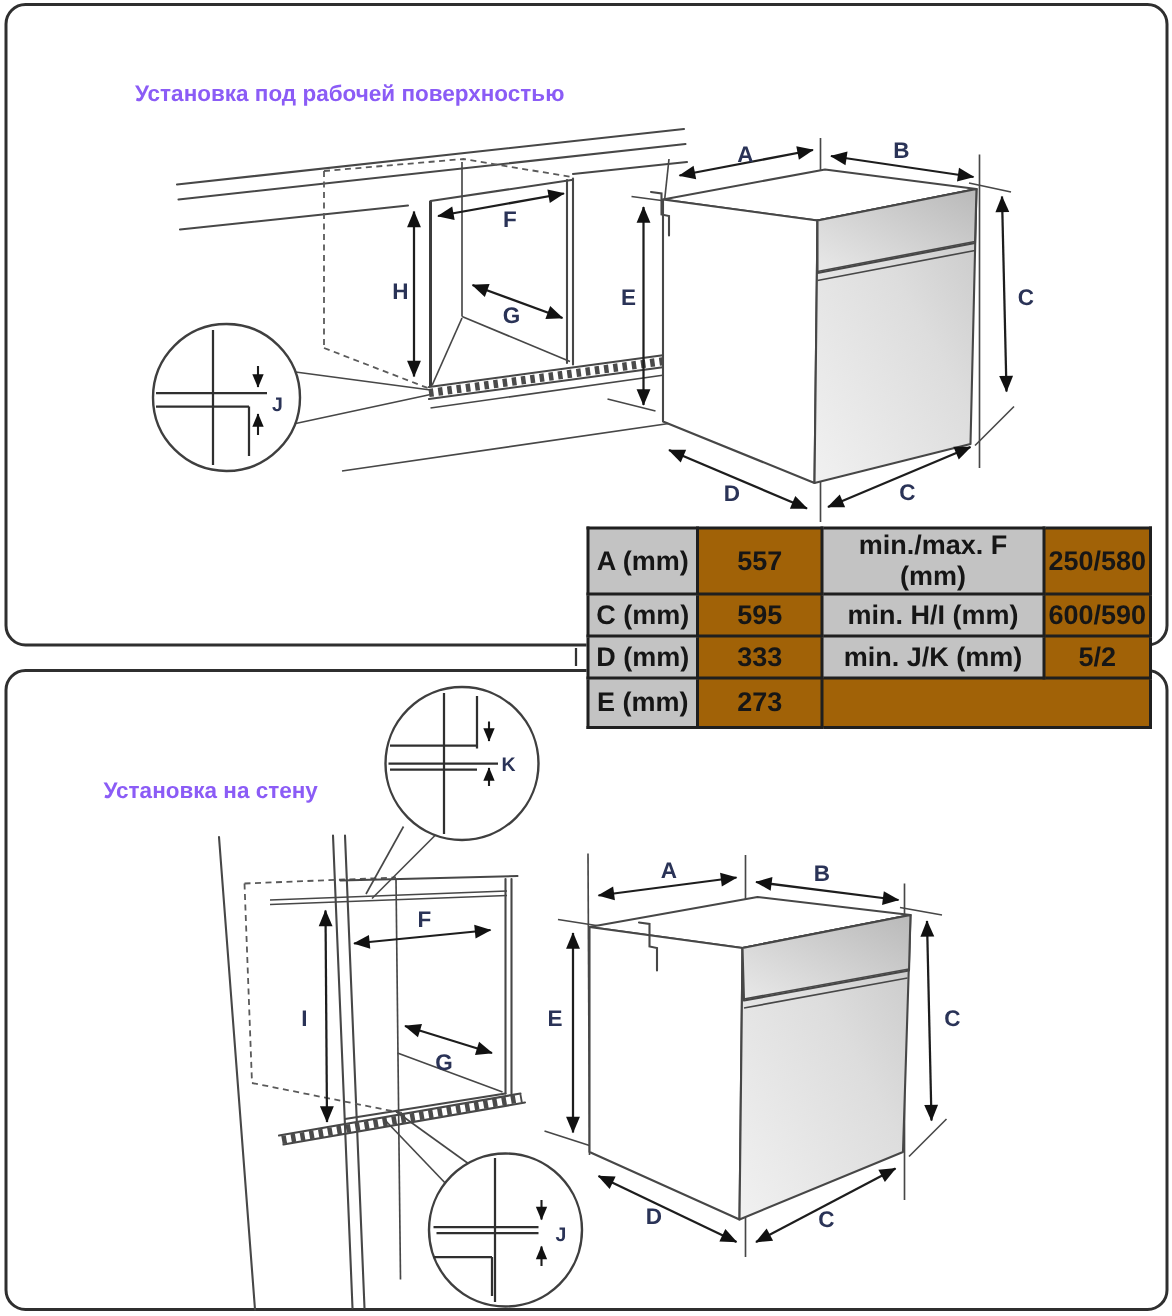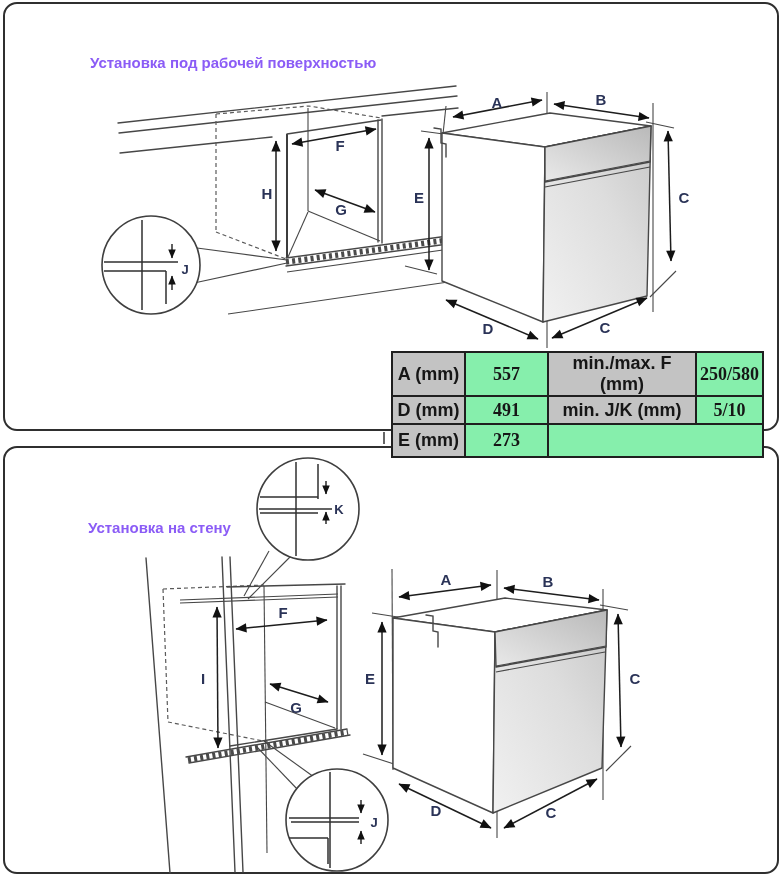--- a/index.html
+++ b/index.html
@@ -7,21 +7,21 @@
          font-family:"Liberation Sans", sans-serif; }
 
   .panel { position:absolute; border:2px solid #2f2f2f; border-radius:14px;
            box-sizing:border-box; z-index:1; background:transparent; }
   #panel1 { left:3px; top:2px;   width:776px; height:429px; }
   #panel2 { left:3px; top:446px; width:776px; height:428px; }
 
   .section-title { position:absolute; z-index:3; font-weight:bold;
                    font-size:15px; color:#8b5cf6; white-space:nowrap; }
   #title1 { left:90px; top:54px; }
-  #title2 { left:69px; top:519px;margin-left:19px; }
+  #title2 { left:69px; top:519px; }
 
   #diagram-svg { position:absolute; left:0; top:0; z-index:2; pointer-events:none; }
 
   .ln   { stroke:#474747; stroke-width:1.4; fill:none; stroke-linecap:round; }
   .ln1  { stroke:#474747; stroke-width:1.1; fill:none; }
   .ln2  { stroke:#3c3c3c; stroke-width:2;   fill:none; }
   .dash { stroke:#5a5a5a; stroke-width:1.2; fill:none; stroke-dasharray:4 3; }
   .dim  { stroke:#1d1d1d; stroke-width:1.5; fill:none;
           marker-start:url(#ah); marker-end:url(#ah); }
   .arr  { stroke:#1d1d1d; stroke-width:1.4; fill:none; marker-end:url(#ahs); }
@@ -33,21 +33,21 @@
   .cin  { stroke:#2f2f2f; stroke-width:1.5; fill:none; }
   text.lbl   { font-family:"Liberation Sans", sans-serif; font-weight:bold;
                font-size:15px; fill:#2a3357; text-anchor:middle; }
   text.lblsm { font-size:13px; }
 
   #table-wrap { position:absolute; left:391px; top:351px; z-index:4; background:#fff; }
   #dims-table { border-collapse:collapse; background:#fff; }
   #dims-table td { border:2px solid #1f1f1f; text-align:center; vertical-align:middle;
                    font-weight:bold; font-size:18px; color:#161616; padding:0 2px; }
   #dims-table td.hd { background:#c3c3c3; }
-  #dims-table td.val { background:#86efac;font-family:Liberation Serif, serif; }
+  #dims-table td.val { background:#a16207; }
   #dims-table tr { height:28px; }
   #dims-table tr.last { height:33px; }
 </style>
 </head>
 <body>
 
 <div class="panel" id="panel1"></div>
 <div class="panel" id="panel2"></div>
 
 <div class="section-title" id="title1">Установка под рабочей поверхностью</div>
@@ -249,24 +249,30 @@
         <col style="width:67px">
     </colgroup>
     <tbody>
       <tr>
         <td class="hd">A (mm)</td>
         <td class="val">557</td>
         <td class="hd">min./max. F (mm)</td>
         <td class="val">250/580</td>
       </tr>
       <tr>
+        <td class="hd">C (mm)</td>
+        <td class="val">595</td>
+        <td class="hd">min. H/I (mm)</td>
+        <td class="val">600/590</td>
+      </tr>
+      <tr>
         <td class="hd">D (mm)</td>
-        <td class="val">491</td>
+        <td class="val">333</td>
         <td class="hd">min. J/K (mm)</td>
-        <td class="val">5/10</td>
+        <td class="val">5/2</td>
       </tr>
       <tr class="last">
         <td class="hd">E (mm)</td>
         <td class="val">273</td>
         <td class="val" colspan="2"></td>
       </tr>
     </tbody>
   </table>
 </div>
 

